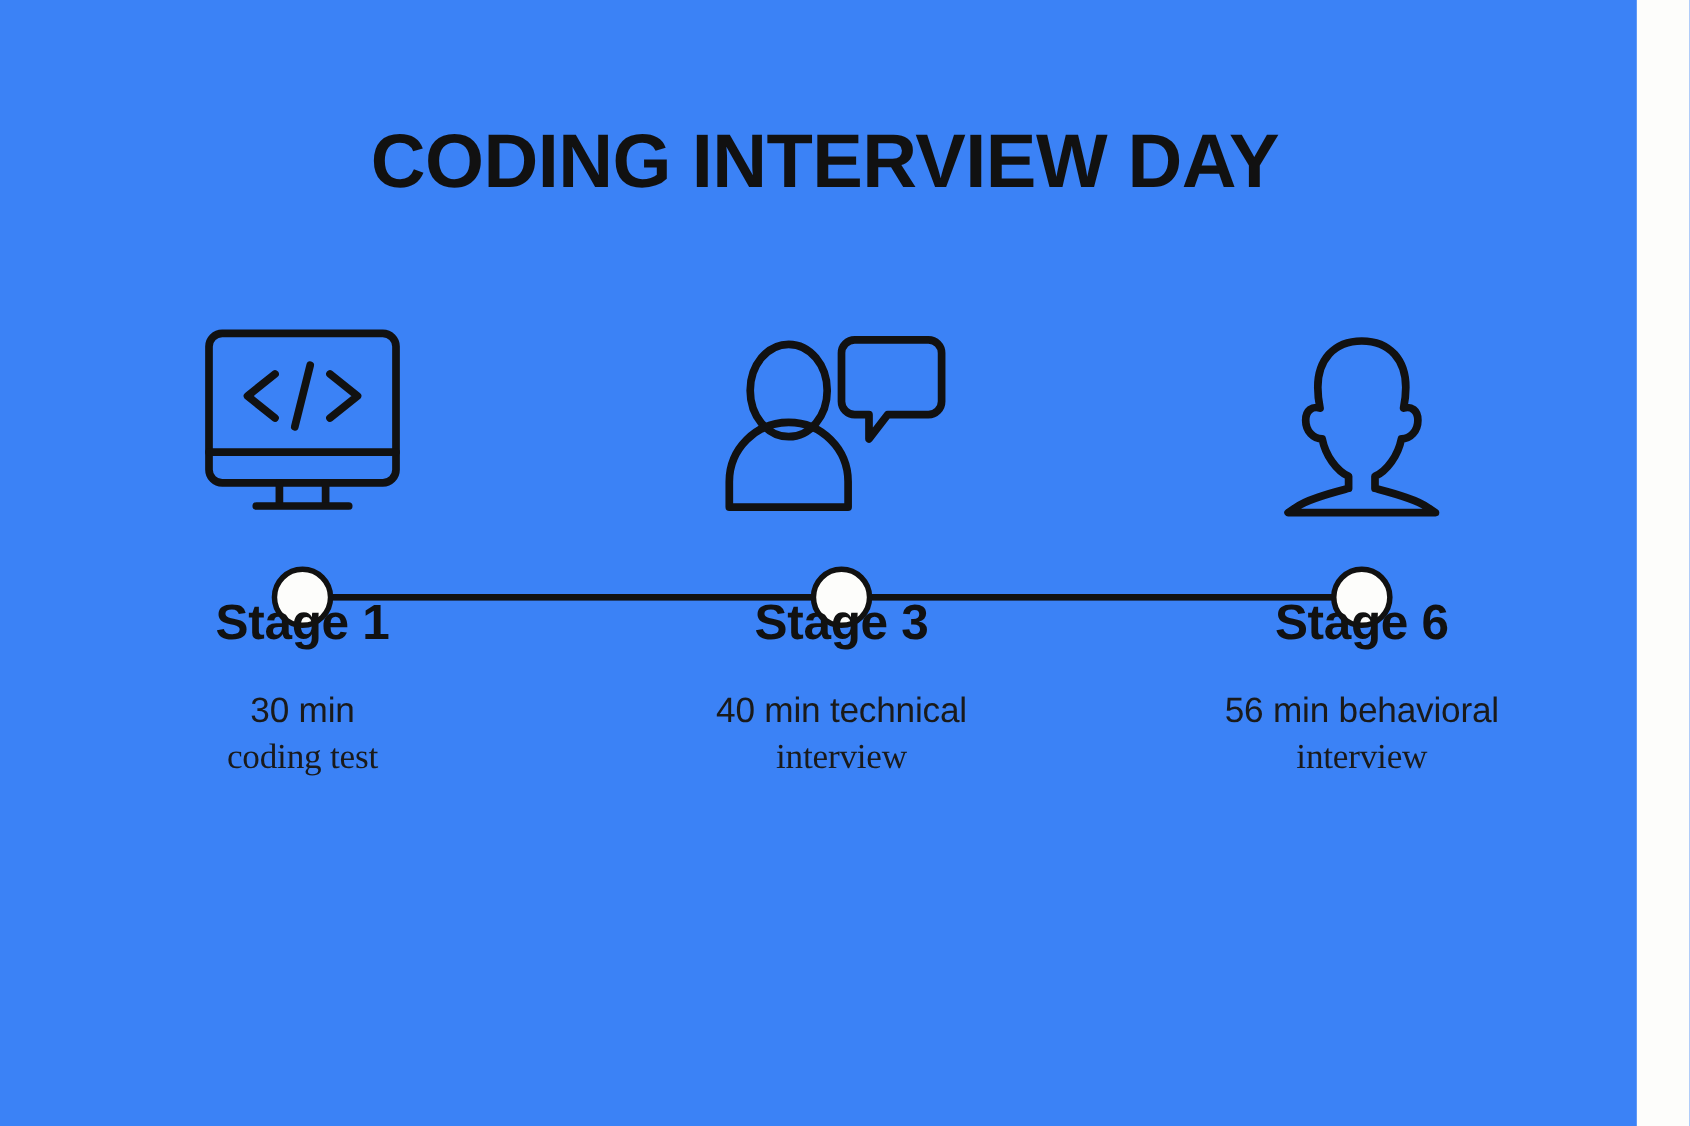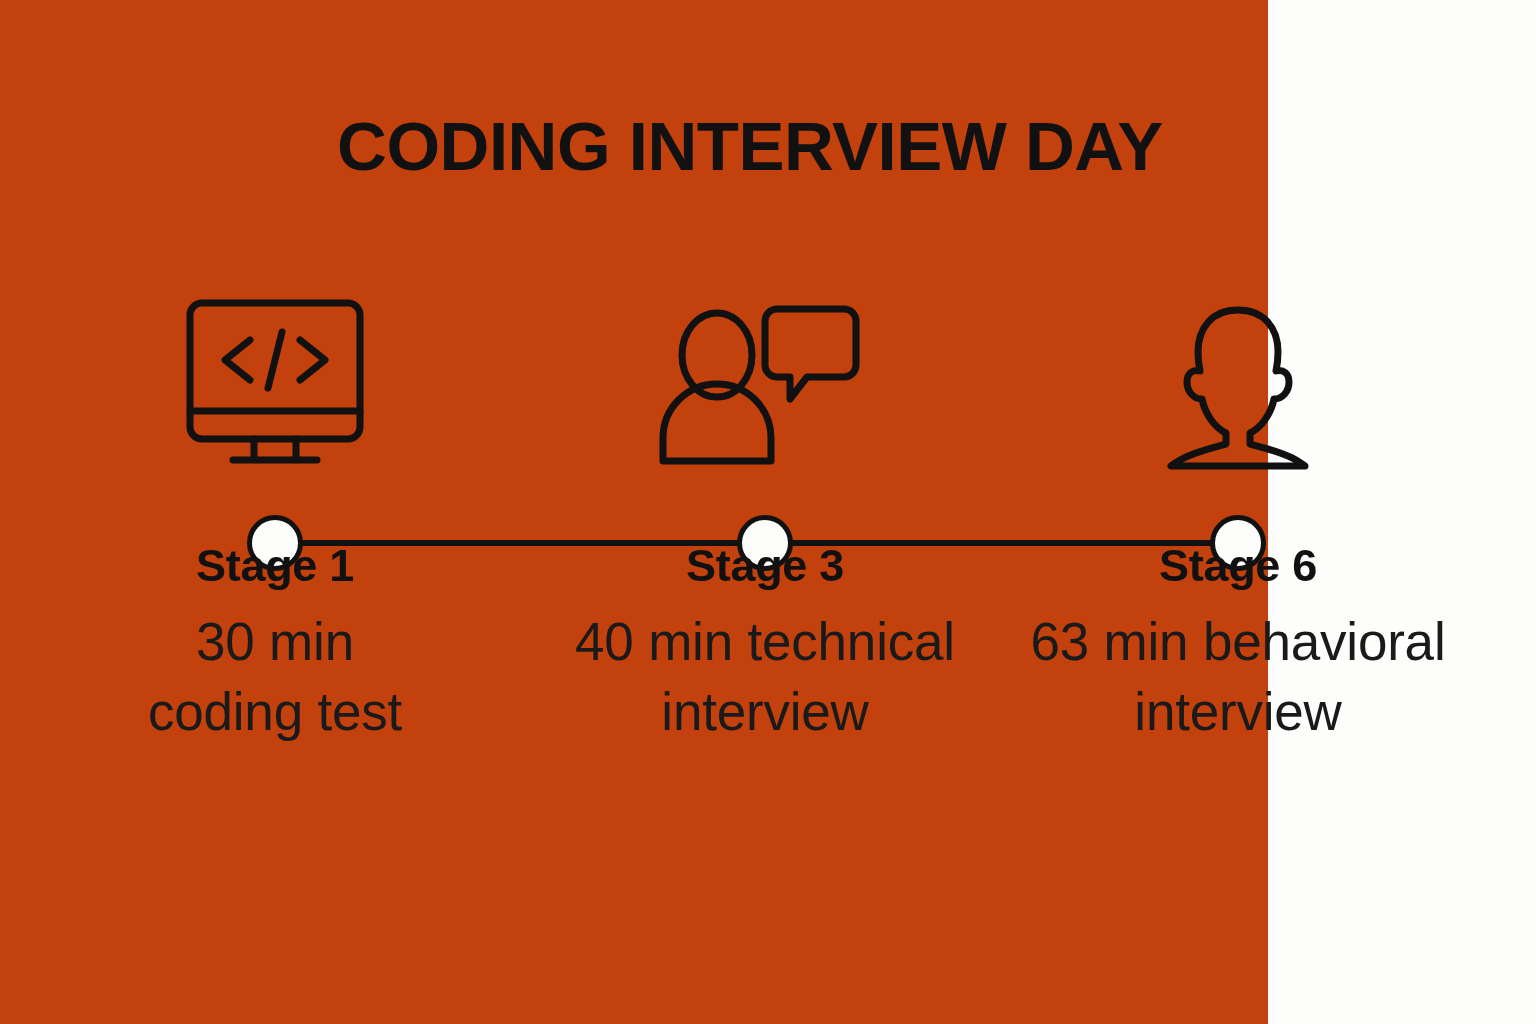--- a/index.html
+++ b/index.html
@@ -11,23 +11,23 @@
     width: 1536px;
     height: 1024px;
     background: #fdfdfb;
     font-family: "Liberation Sans", sans-serif;
     color: #111111;
     overflow: hidden;
   }
 
   #canvas {
     position: relative;
-    width: 1268px;
+    width: 1488px;
     height: 1024px;
-    background: #c2410c;
+    background: #3b82f6;
   }
 
   
   #title {
     position: absolute;
     left: 0;
     top: 112px;
     width: 1500px;
     text-align: center;
     font-size: 69px;
@@ -95,28 +95,28 @@
   .stage-title {
     margin-top: 73px;
     font-size: 45px;
     font-weight: 700;
     color: #111111;
     line-height: 1.0;
     letter-spacing: -0.3px;
   }
 
   .stage-desc {
-    margin-top: 19px;
-    font-size: 53px;
+    margin-top: 36px;
+    font-size: 32px;
     font-weight: 400;
     color: #1a1a1a;
     line-height: 1.32;
     letter-spacing: -0.2px;
   }
-  .stage-desc .l2 { display: block; }
+  .stage-desc .l2 { display: block; font-family: Liberation Serif, serif; }
 </style>
 </head>
 <body>
 
 <div id="canvas">
 
   <div id="title">CODING INTERVIEW DAY</div>
 
   <div id="timeline">
 
@@ -199,19 +199,19 @@
                    L87 131
                    C98 126 108 112 111 97
                    C119 97 126 90 126 80
                    C126 71 120 67 113 69
                    C114 64 115 58 115 50
                    C115 26 101 8 75 8 Z"></path>
         </svg>
       </div>
       <div class="stage-title">Stage 6</div>
       <div class="stage-desc">
-        <span class="l1">63 min behavioral</span>
+        <span class="l1">56 min behavioral</span>
         <span class="l2">interview</span>
       </div>
     </div>
 
   </div>
 </div>
 
 </body></html>

